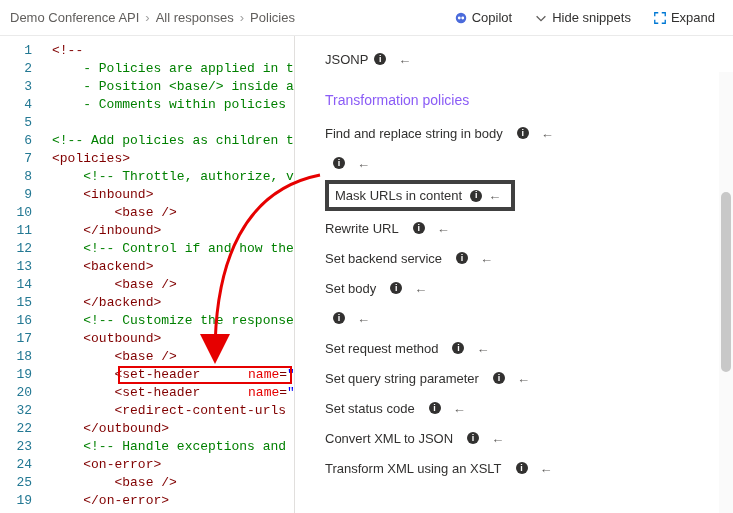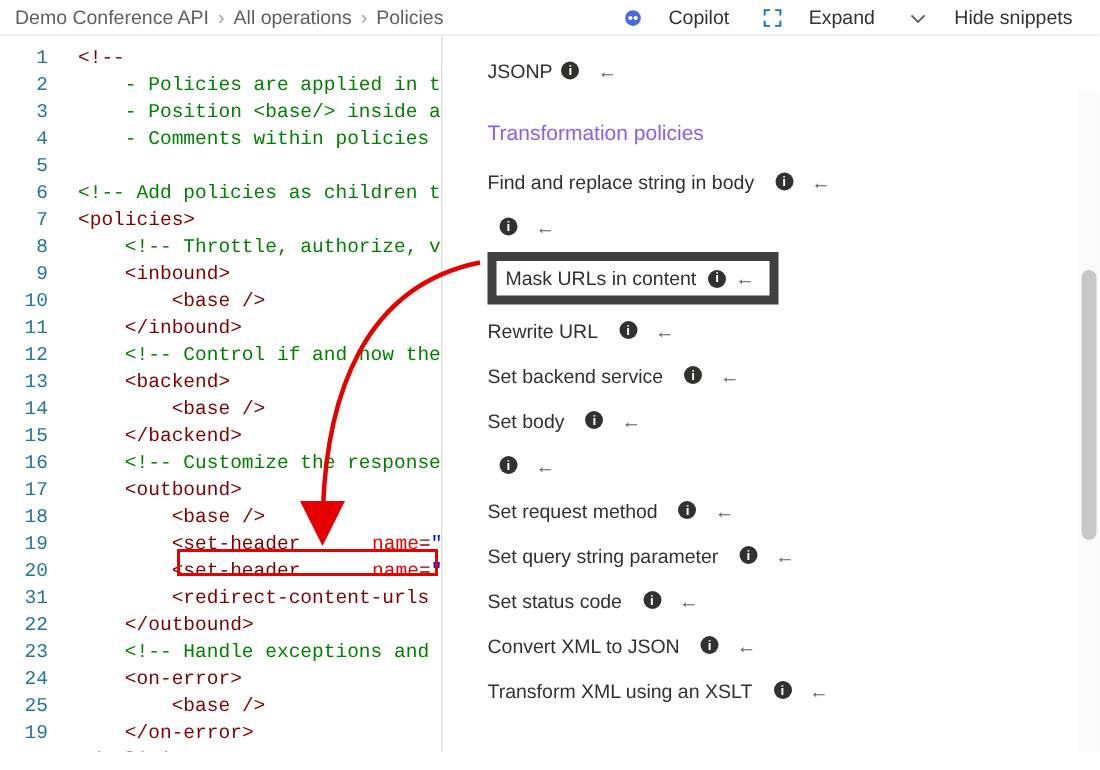--- a/index.html
+++ b/index.html
@@ -10,38 +10,38 @@
     color: #323130;
     background: #fff;
     width: 733px;
     height: 513px;
     overflow: hidden;
     position: relative;
   }
   .topbar {
     display: flex;
     align-items: center;
-    height: 24px;
+    height: 36px;
     padding: 0 10px;
     border-bottom: 1px solid #eaeaea;
     gap: 6px;
   }
   .crumbs {
     display: flex;
     align-items: center;
     gap: 6px;
     flex: 1;
     color: #605e5c;
     font-size: 13px;
   }
   .crumbs .sep { color: #a0a0a0; }
   .tb-action {
     display: flex;
     align-items: center;
-    gap: 17px;
+    gap: 4px;
     padding: 4px 8px;
     cursor: pointer;
     color: #323130;
     font-size: 13px;
   }
   .tb-action svg { width: 14px; height: 14px; }
   .main {
     display: flex;
     height: calc(100% - 36px);
     position: relative;
@@ -116,21 +116,21 @@
   .sec-title {
     font-size: 14px;
     color: #8b5cf6;
     margin: 18px 0 10px 0;
   }
   .arrow-icon {
     margin-left: 6px;
     color: #605e5c;
   }
   .highlight-box-2 {
-    border: 6px solid #404040;
+    border: 4px solid #404040;
     display: inline-flex;
     align-items: center;
     padding: 4px 10px 4px 6px;
     margin: 2px 0;
   }
   
   .red-arrow {
     position: absolute;
     left: 185px;
     top: 160px;
@@ -157,43 +157,43 @@
     border-radius: 5px;
   }
 </style>
 </head>
 <body>
 
 <div class="topbar">
   <div class="crumbs">
     <span>Demo Conference API</span>
     <span class="sep">›</span>
-    <span>All operations</span>
+    <span>All responses</span>
     <span class="sep">›</span>
     <span>Policies</span>
   </div>
   <div class="tb-action">
     <svg viewBox="0 0 16 16">
         <circle cx="8" cy="8" r="6" fill="#4b6bdb"></circle>
         <circle cx="6" cy="8" r="1.6" fill="#fff"></circle>
         <circle cx="10" cy="8" r="1.6" fill="#fff"></circle>
       </svg>
     <span>Copilot</span>
   </div>
   <div class="tb-action">
     <svg viewBox="0 0 16 16">
+        <path d="M3 6l5 5 5-5" stroke="#605e5c" stroke-width="1.5" fill="none"></path>
+      </svg>
+    <span>Hide snippets</span>
+  </div>
+  <div class="tb-action">
+    <svg viewBox="0 0 16 16">
         <path d="M2 6V2h4M14 10v4h-4M10 2h4v4M6 14H2v-4" stroke="#0078d4" stroke-width="1.5" fill="none"></path>
       </svg>
     <span>Expand</span>
-  </div>
-  <div class="tb-action">
-    <svg viewBox="0 0 16 16">
-        <path d="M3 6l5 5 5-5" stroke="#605e5c" stroke-width="1.5" fill="none"></path>
-      </svg>
-    <span>Hide snippets</span>
   </div>
 </div>
 
 <div class="main">
 
   <div class="editor-pane">
     <div class="gutter" id="gutter">
         <div>1</div>
         <div>2</div>
         <div>3</div>
@@ -207,21 +207,21 @@
         <div>11</div>
         <div>12</div>
         <div>13</div>
         <div>14</div>
         <div>15</div>
         <div>16</div>
         <div>17</div>
         <div>18</div>
         <div>19</div>
         <div>20</div>
-        <div>31</div>
+        <div>32</div>
         <div>22</div>
         <div>23</div>
         <div>24</div>
         <div>25</div>
         <div>19</div>
         <div>27</div>
       </div>
     <div class="code" id="code"><div class="line"><span class="c-punct">&lt;!--</span></div><div class="line">    <span class="c-comment">- Policies are applied in th</span></div><div class="line">    <span class="c-comment">- Position &lt;base/&gt; inside a</span></div><div class="line">    <span class="c-comment">- Comments within policies a</span></div><div class="line"></div><div class="line"><span class="c-comment">&lt;!-- Add policies as children to</span></div><div class="line"><span class="c-punct">&lt;</span><span class="c-tag">policies</span><span class="c-punct">&gt;</span></div><div class="line">    <span class="c-comment">&lt;!-- Throttle, authorize, va</span></div><div class="line">    <span class="c-punct">&lt;</span><span class="c-tag">inbound</span><span class="c-punct">&gt;</span></div><div class="line">        <span class="c-punct">&lt;</span><span class="c-tag">base</span> <span class="c-punct">/&gt;</span></div><div class="line">    <span class="c-punct">&lt;/</span><span class="c-tag">inbound</span><span class="c-punct">&gt;</span></div><div class="line">    <span class="c-comment">&lt;!-- Control if and how the </span></div><div class="line">    <span class="c-punct">&lt;</span><span class="c-tag">backend</span><span class="c-punct">&gt;</span></div><div class="line">        <span class="c-punct">&lt;</span><span class="c-tag">base</span> <span class="c-punct">/&gt;</span></div><div class="line">    <span class="c-punct">&lt;/</span><span class="c-tag">backend</span><span class="c-punct">&gt;</span></div><div class="line">    <span class="c-comment">&lt;!-- Customize the responses</span></div><div class="line">    <span class="c-punct">&lt;</span><span class="c-tag">outbound</span><span class="c-punct">&gt;</span></div><div class="line">        <span class="c-punct">&lt;</span><span class="c-tag">base</span> <span class="c-punct">/&gt;</span></div><div class="line">        <span class="c-punct">&lt;</span><span class="c-tag">set-header</span> <span class="c-attr">name</span><span class="c-punct">=</span><span class="c-str">"X-Powe</span></div><div class="line">        <span class="c-punct">&lt;</span><span class="c-tag">set-header</span> <span class="c-attr">name</span><span class="c-punct">=</span><span class="c-str">"X-Asp</span></div><div class="line">        <span class="c-punct">&lt;</span><span class="c-tag">redirect-content-urls</span></div><div class="line">    <span class="c-punct">&lt;/</span><span class="c-tag">outbound</span><span class="c-punct">&gt;</span></div><div class="line">    <span class="c-comment">&lt;!-- Handle exceptions and c</span></div><div class="line">    <span class="c-punct">&lt;</span><span class="c-tag">on-error</span><span class="c-punct">&gt;</span></div><div class="line">        <span class="c-punct">&lt;</span><span class="c-tag">base</span> <span class="c-punct">/&gt;</span></div><div class="line">    <span class="c-punct">&lt;/</span><span class="c-tag">on-error</span><span class="c-punct">&gt;</span></div><div class="line"><span class="c-punct">&lt;/</span><span class="c-tag">policies</span><span class="c-punct">&gt;</span></div></div>
   </div>
 

